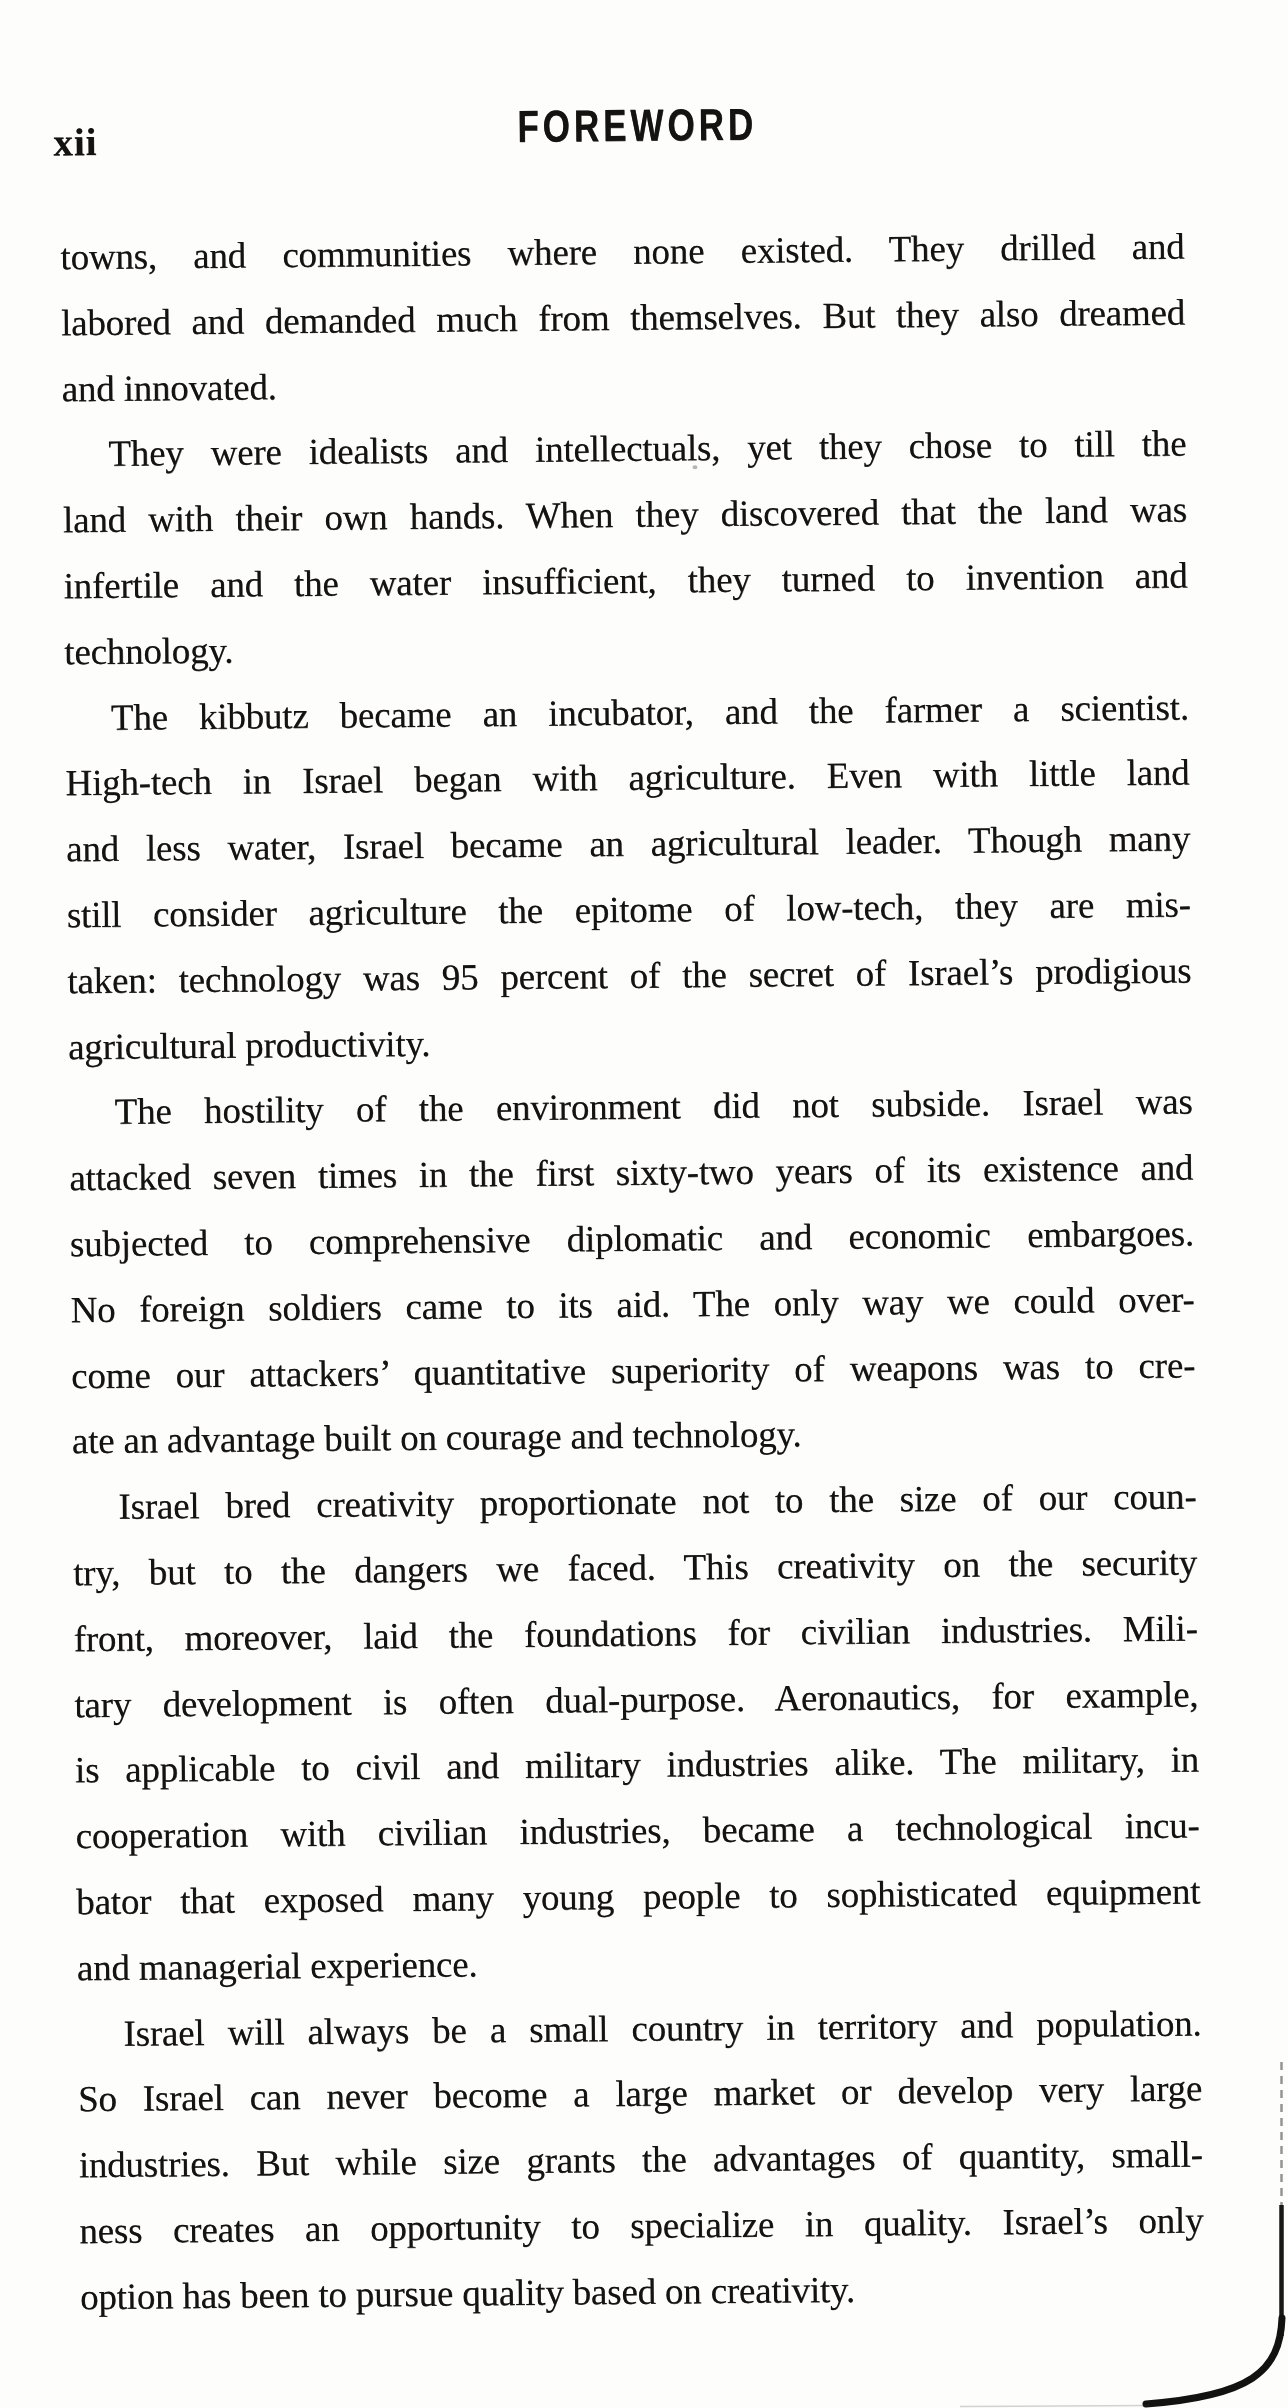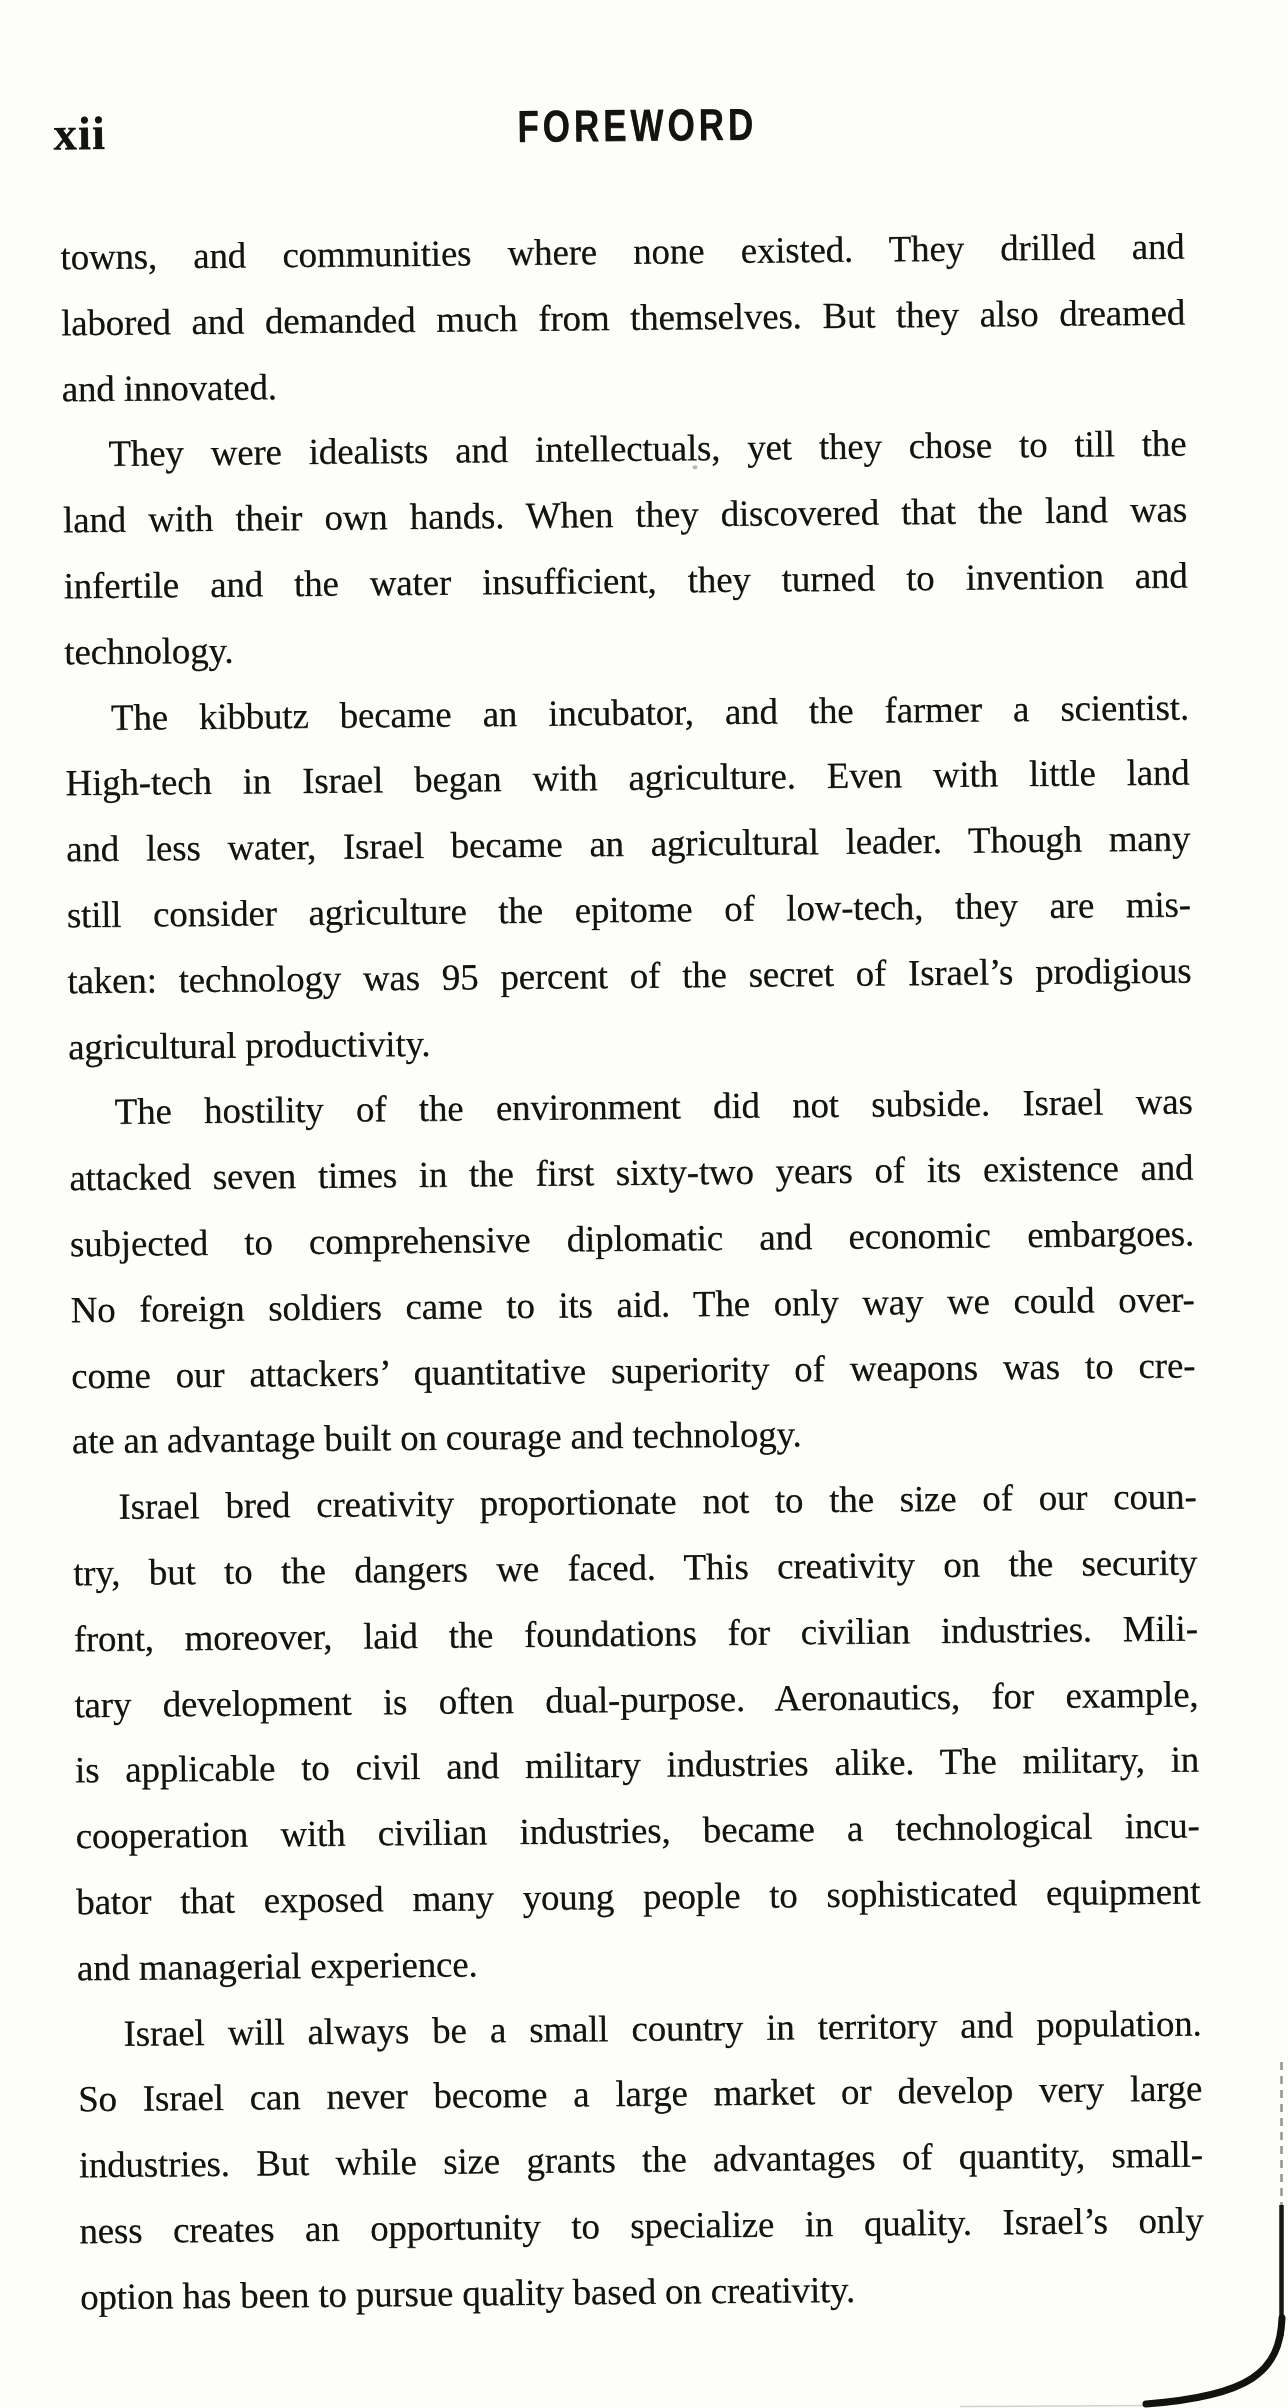--- a/index.html
+++ b/index.html
@@ -21,22 +21,22 @@
     position: absolute; left: 0; top: 0;
     width: 1288px; height: 2408px;
     transform: rotate(-0.55deg);
     transform-origin: 620px 1250px;
   }
   .runhead {
     position: absolute;
     top: 98px; left: 70px; right: 94px; height: 56px;
   }
   .pagenum {
-    position: absolute; left: -6px; top: 3px;
-    font-size: 47px; font-weight: bold;
+    position: absolute; left: -6px; top: 16px;
+    font-size: 39px; font-weight: bold;
     letter-spacing: 1px;
     text-shadow: 0.3px 0.3px 0.5px rgba(20,18,16,0.6);
   }
   .title {
     position: absolute; left: 578px; top: 2px;
     transform: translateX(-50%) scaleX(0.78);
     transform-origin: center;
     font-family: "Liberation Sans", sans-serif;
     font-weight: bold;
     font-size: 45px;

